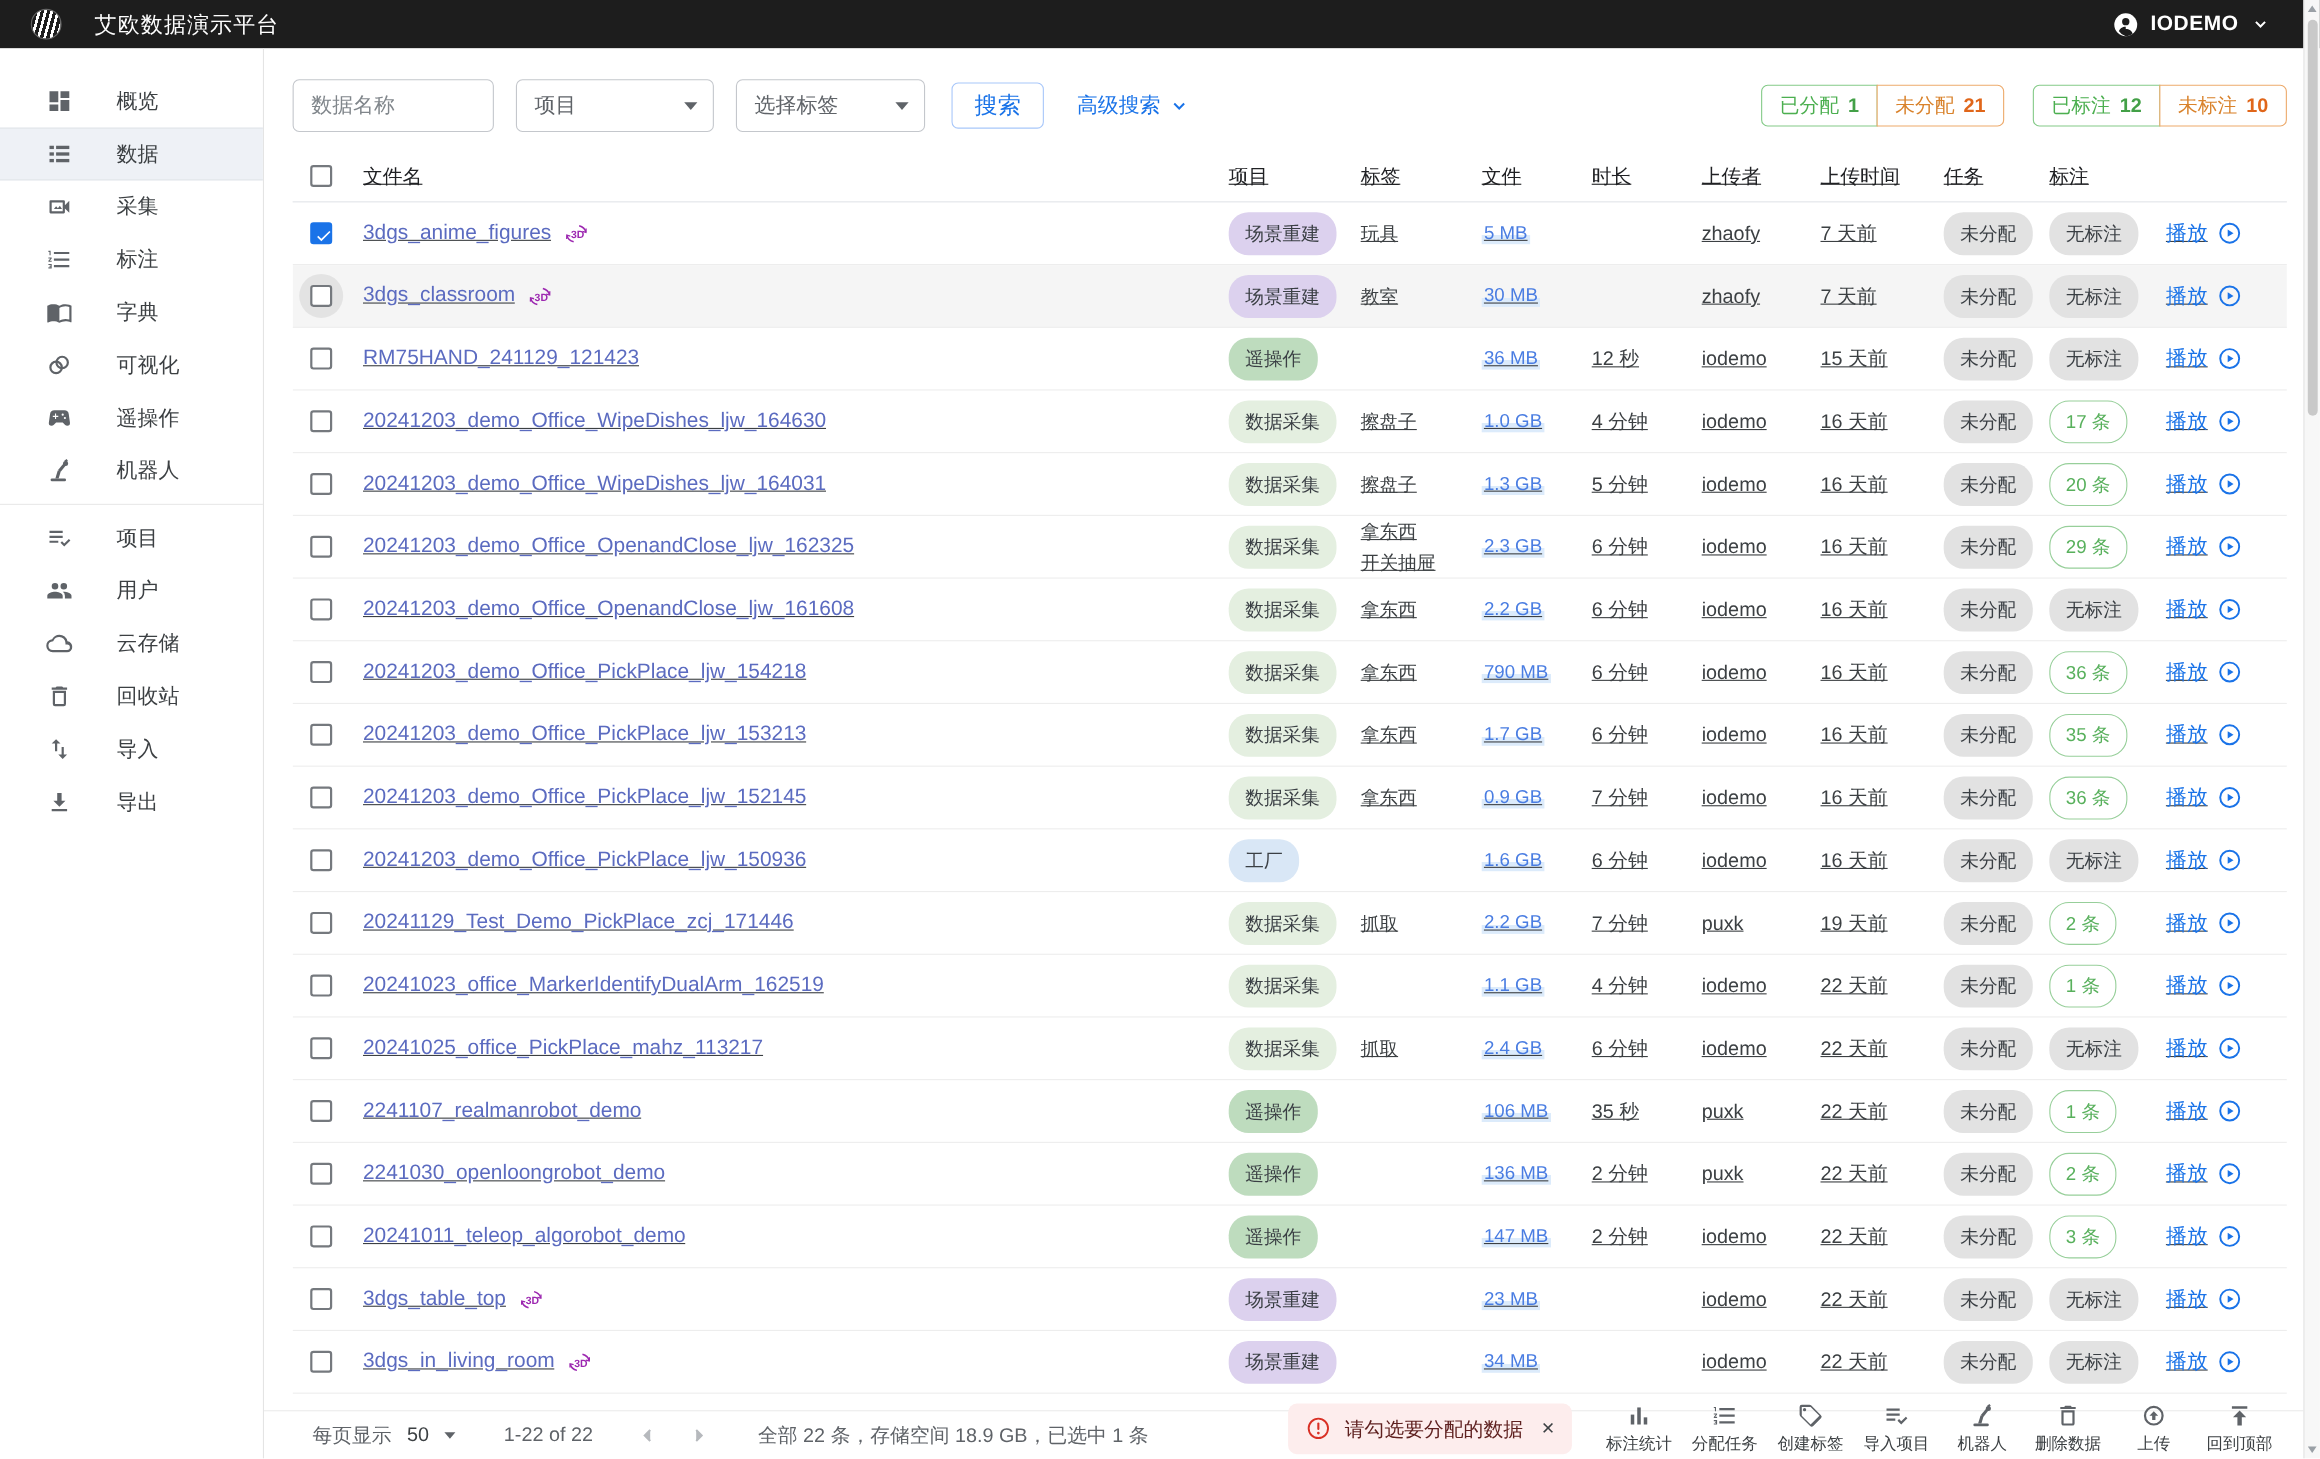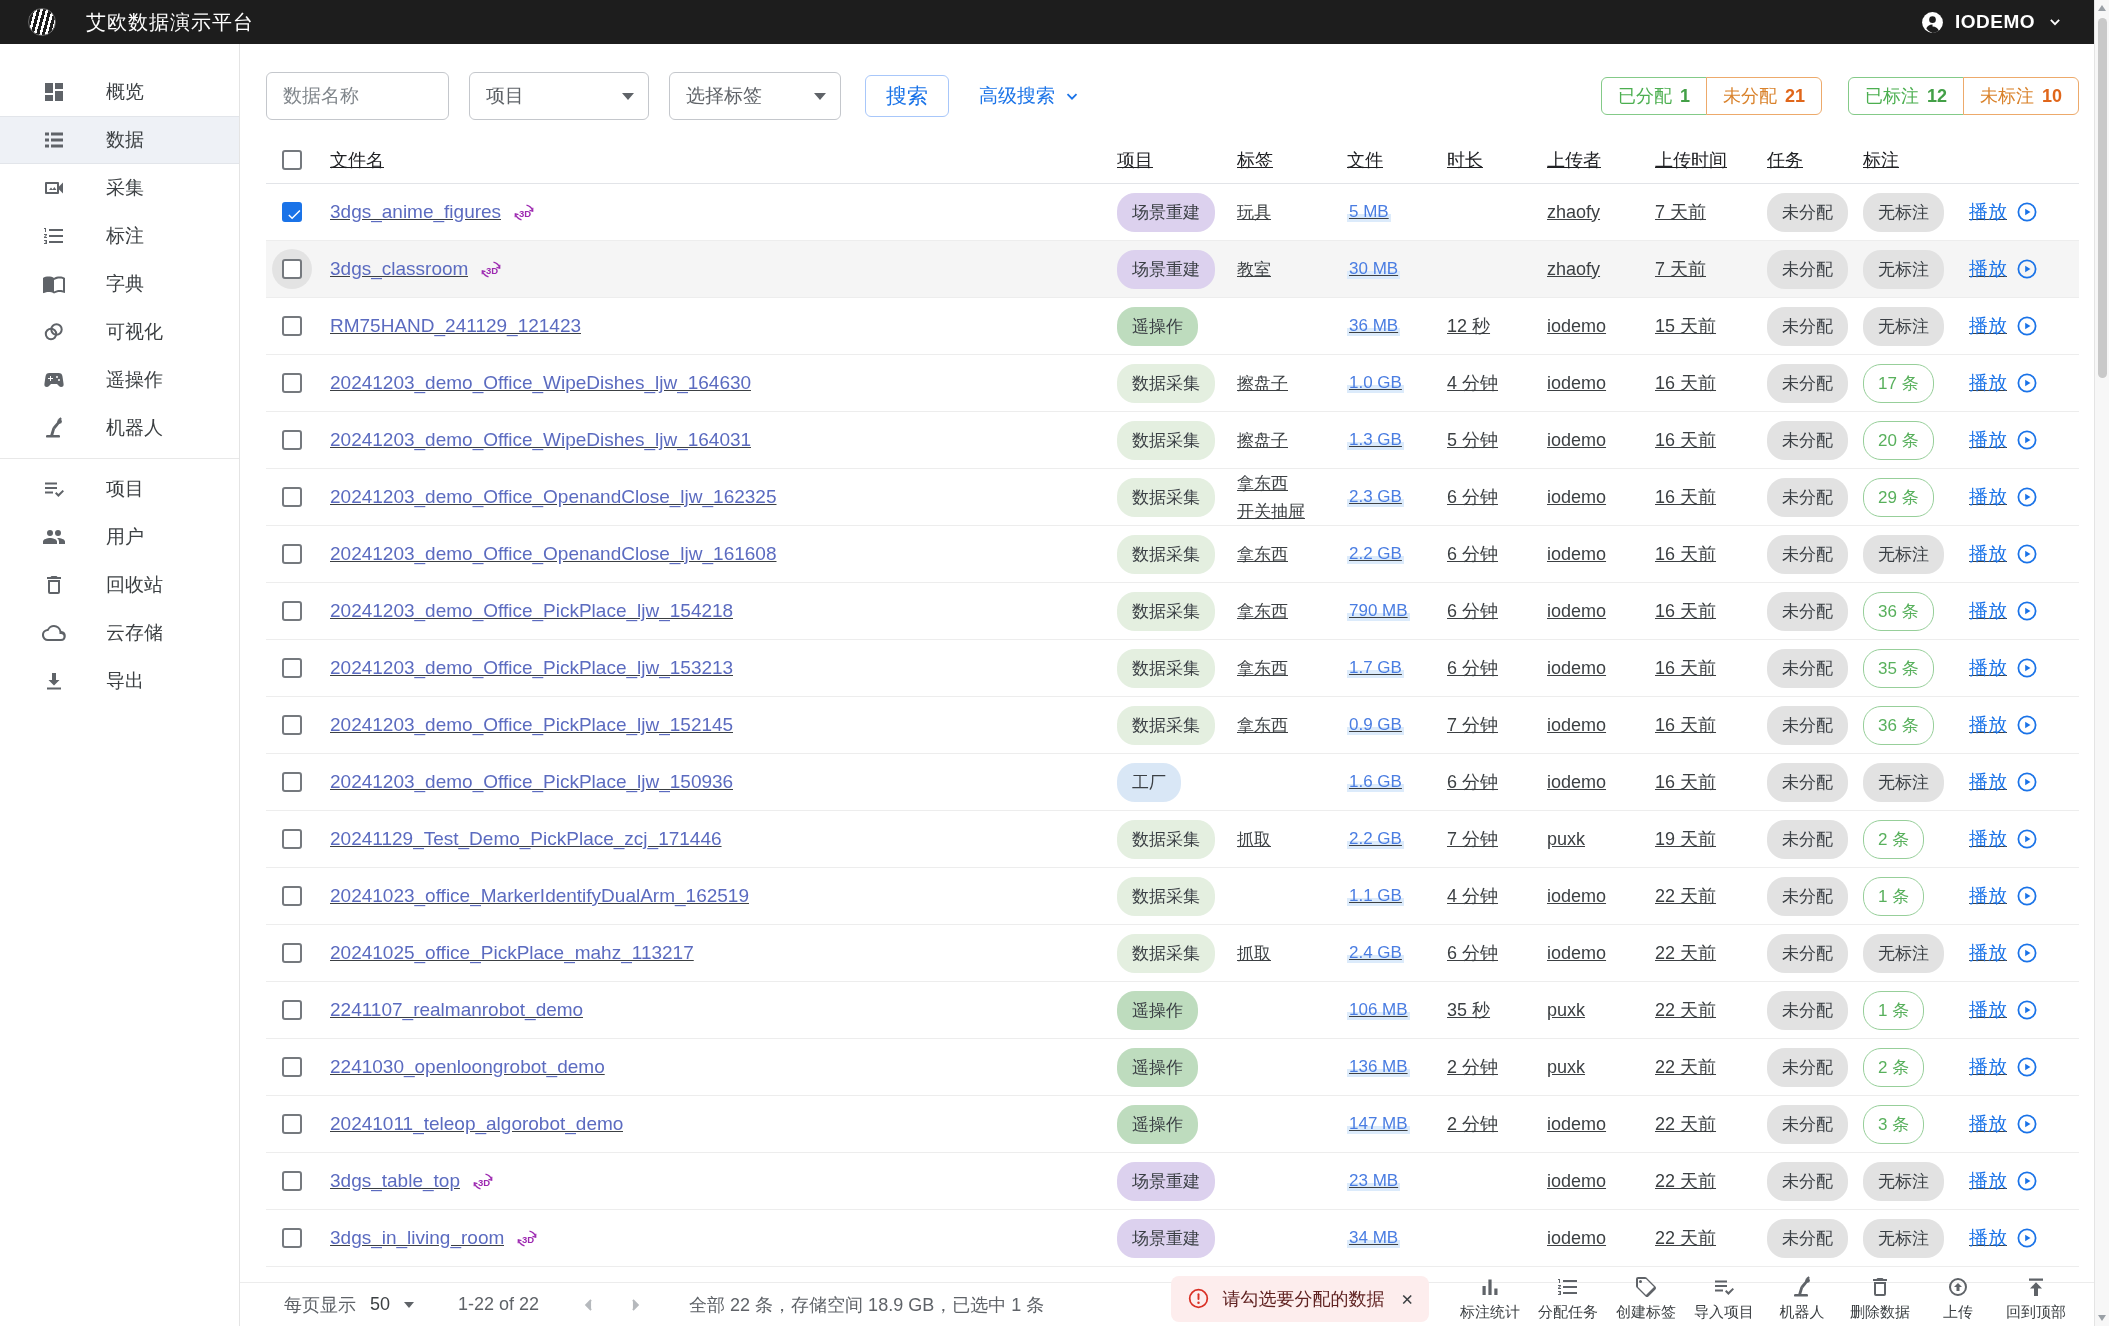--- a/index.html
+++ b/index.html
@@ -222,32 +222,40 @@
           <span class="sicon">
             <svg width="24" height="24" viewBox="0 0 24 24">
               <path d="M16 11a3 3 0 1 0 0-6 3 3 0 0 0 0 6zm-8 0a3 3 0 1 0 0-6 3 3 0 0 0 0 6zm0 2c-2.33 0-7 1.17-7 3.5V19h14v-2.5C15 14.17 10.33 13 8 13zm8 0c-.29 0-.62.02-.97.05A4.22 4.22 0 0 1 17 16.5V19h6v-2.5c0-2.33-4.67-3.5-7-3.5z"></path>
             </svg>
           </span>
           <span>用户</span>
         </div>
         <div class="side-item">
           <span class="sicon">
             <svg width="24" height="24" viewBox="0 0 24 24">
+              <path d="M19.35 10.04A7.49 7.49 0 0 0 12 4C9.11 4 6.6 5.64 5.35 8.04A5.994 5.994 0 0 0 6 20h13a5 5 0 0 0 .35-9.96zM19 18H6a4 4 0 0 1-.71-7.93l1.07-.11.5-.95A5.47 5.47 0 0 1 12 6a5.5 5.5 0 0 1 5.5 5.5v1.5H19a2.5 2.5 0 0 1 0 5z"></path>
+            </svg>
+          </span>
+          <span>云存储</span>
+        </div>
+        <div class="side-item">
+          <span class="sicon">
+            <svg width="24" height="24" viewBox="0 0 24 24">
               <path d="M16 9v10H8V9h8m-1.5-6h-5l-1 1H5v2h14V4h-3.5l-1-1zM18 7H6v12a2 2 0 0 0 2 2h8a2 2 0 0 0 2-2V7z"></path>
             </svg>
           </span>
           <span>回收站</span>
         </div>
         <div class="side-item">
           <span class="sicon">
             <svg width="24" height="24" viewBox="0 0 24 24">
-              <path d="M19.35 10.04A7.49 7.49 0 0 0 12 4C9.11 4 6.6 5.64 5.35 8.04A5.994 5.994 0 0 0 6 20h13a5 5 0 0 0 .35-9.96zM19 18H6a4 4 0 0 1-.71-7.93l1.07-.11.5-.95A5.47 5.47 0 0 1 12 6a5.5 5.5 0 0 1 5.5 5.5v1.5H19a2.5 2.5 0 0 1 0 5z"></path>
-            </svg>
-          </span>
-          <span>云存储</span>
+              <path d="M9 3 5 6.99h3V14h2V6.99h3L9 3zm7 14.01V10h-2v7.01h-3L15 21l4-3.99h-3z"></path>
+            </svg>
+          </span>
+          <span>导入</span>
         </div>
         <div class="side-item">
           <span class="sicon">
             <svg width="24" height="24" viewBox="0 0 24 24">
               <path d="M12 16.5 6.5 11h3.5V4h4v7h3.5L12 16.5zM5 18.5h14v2H5z"></path>
             </svg>
           </span>
           <span>导出</span>
         </div>
       </nav>

